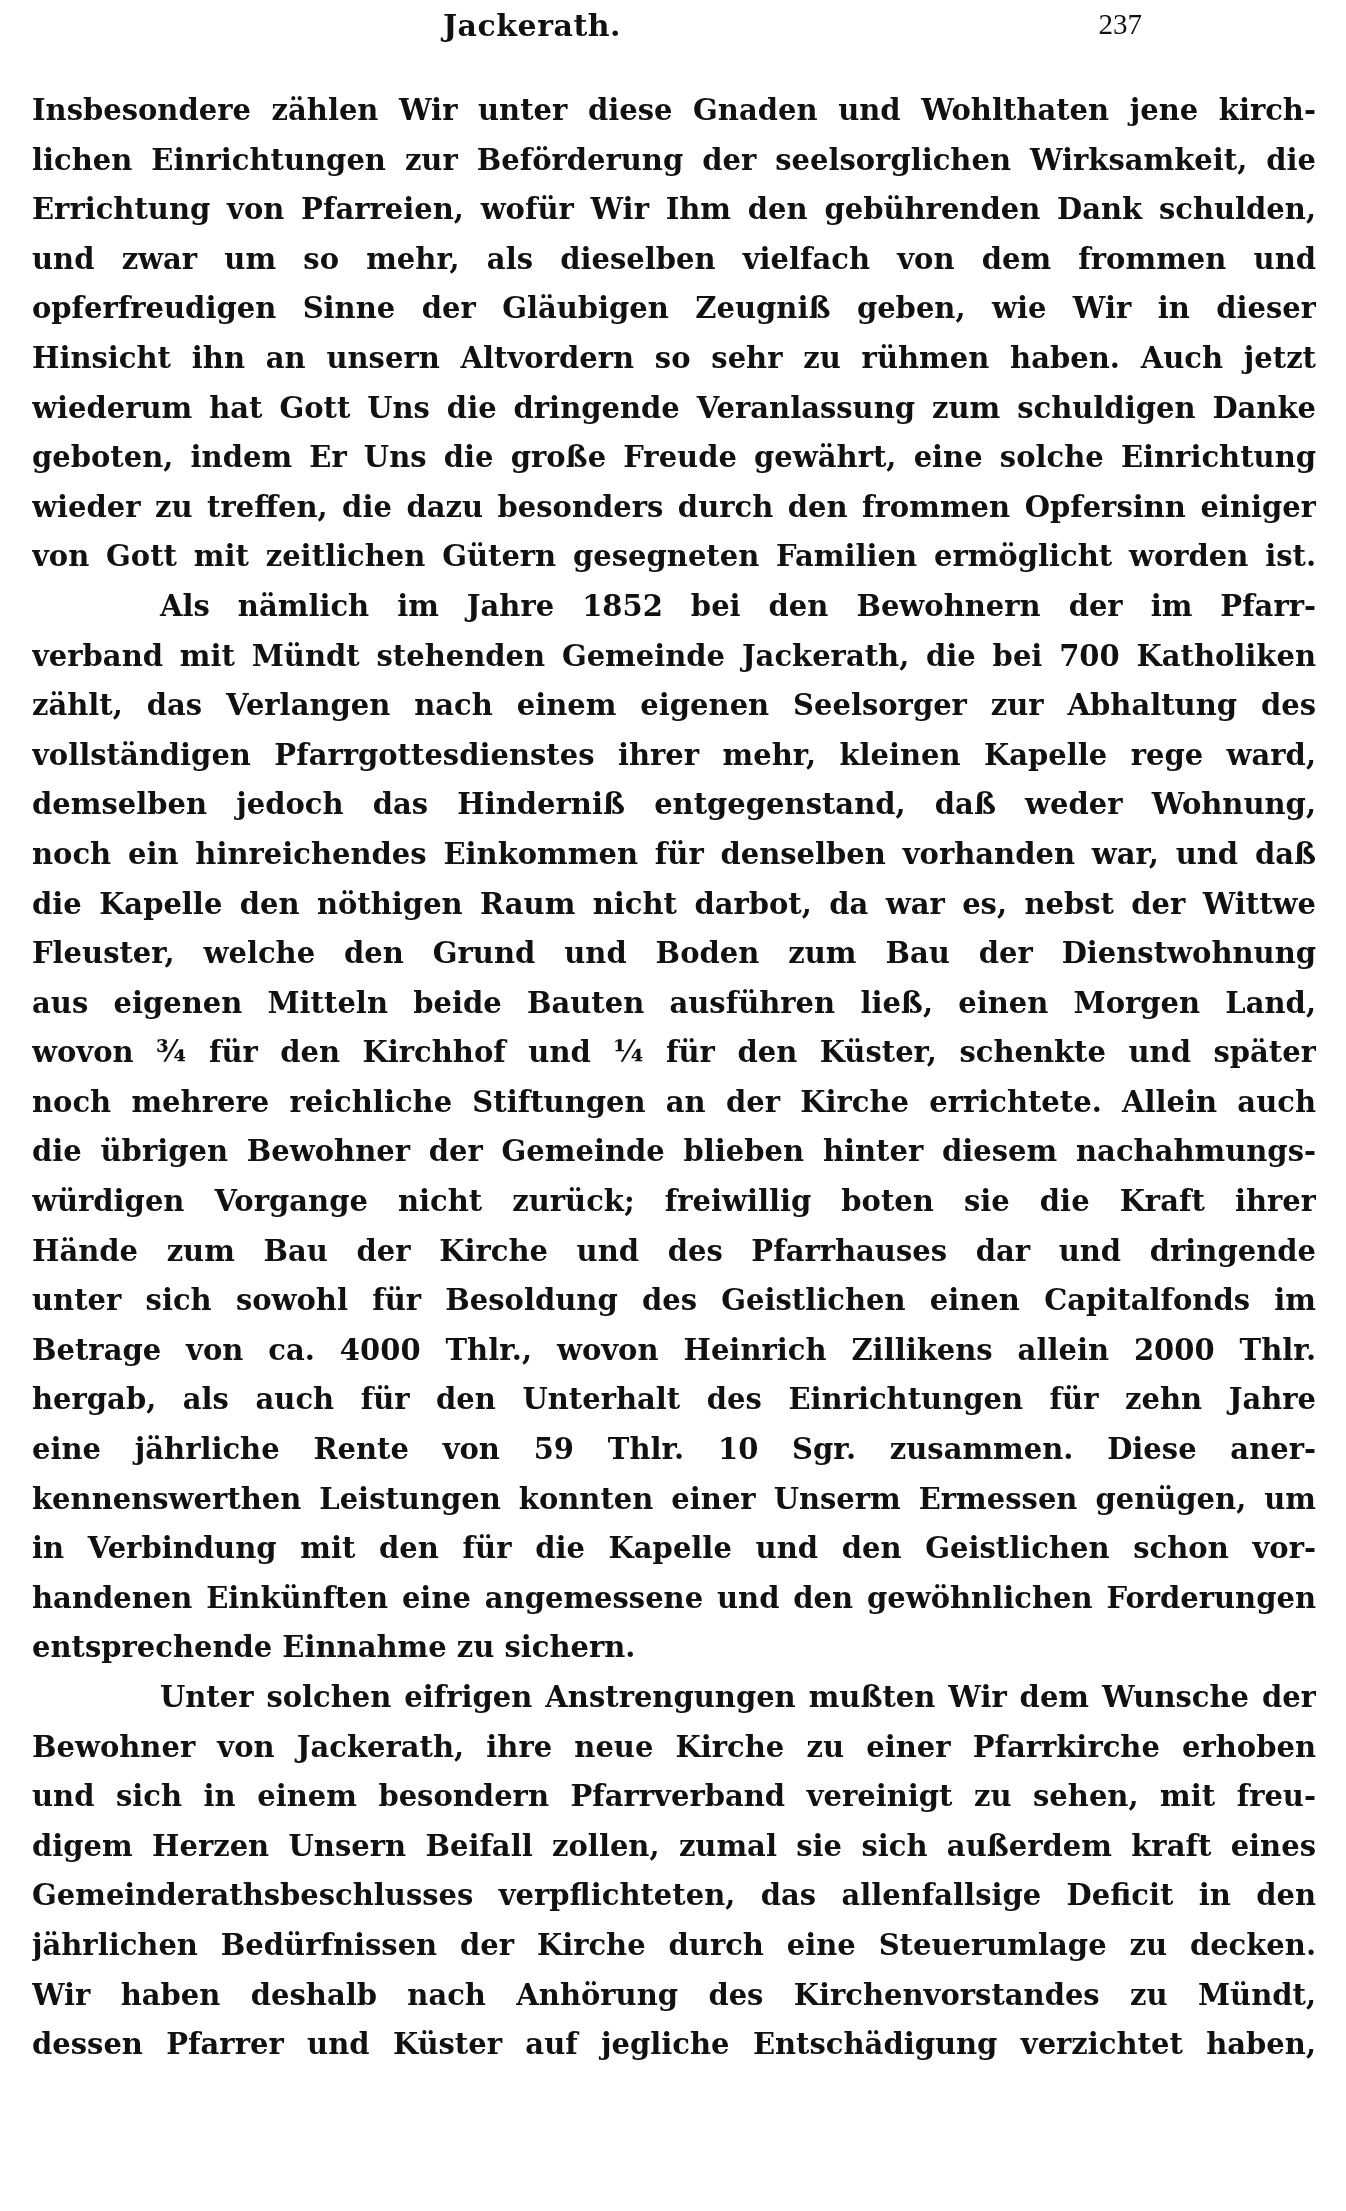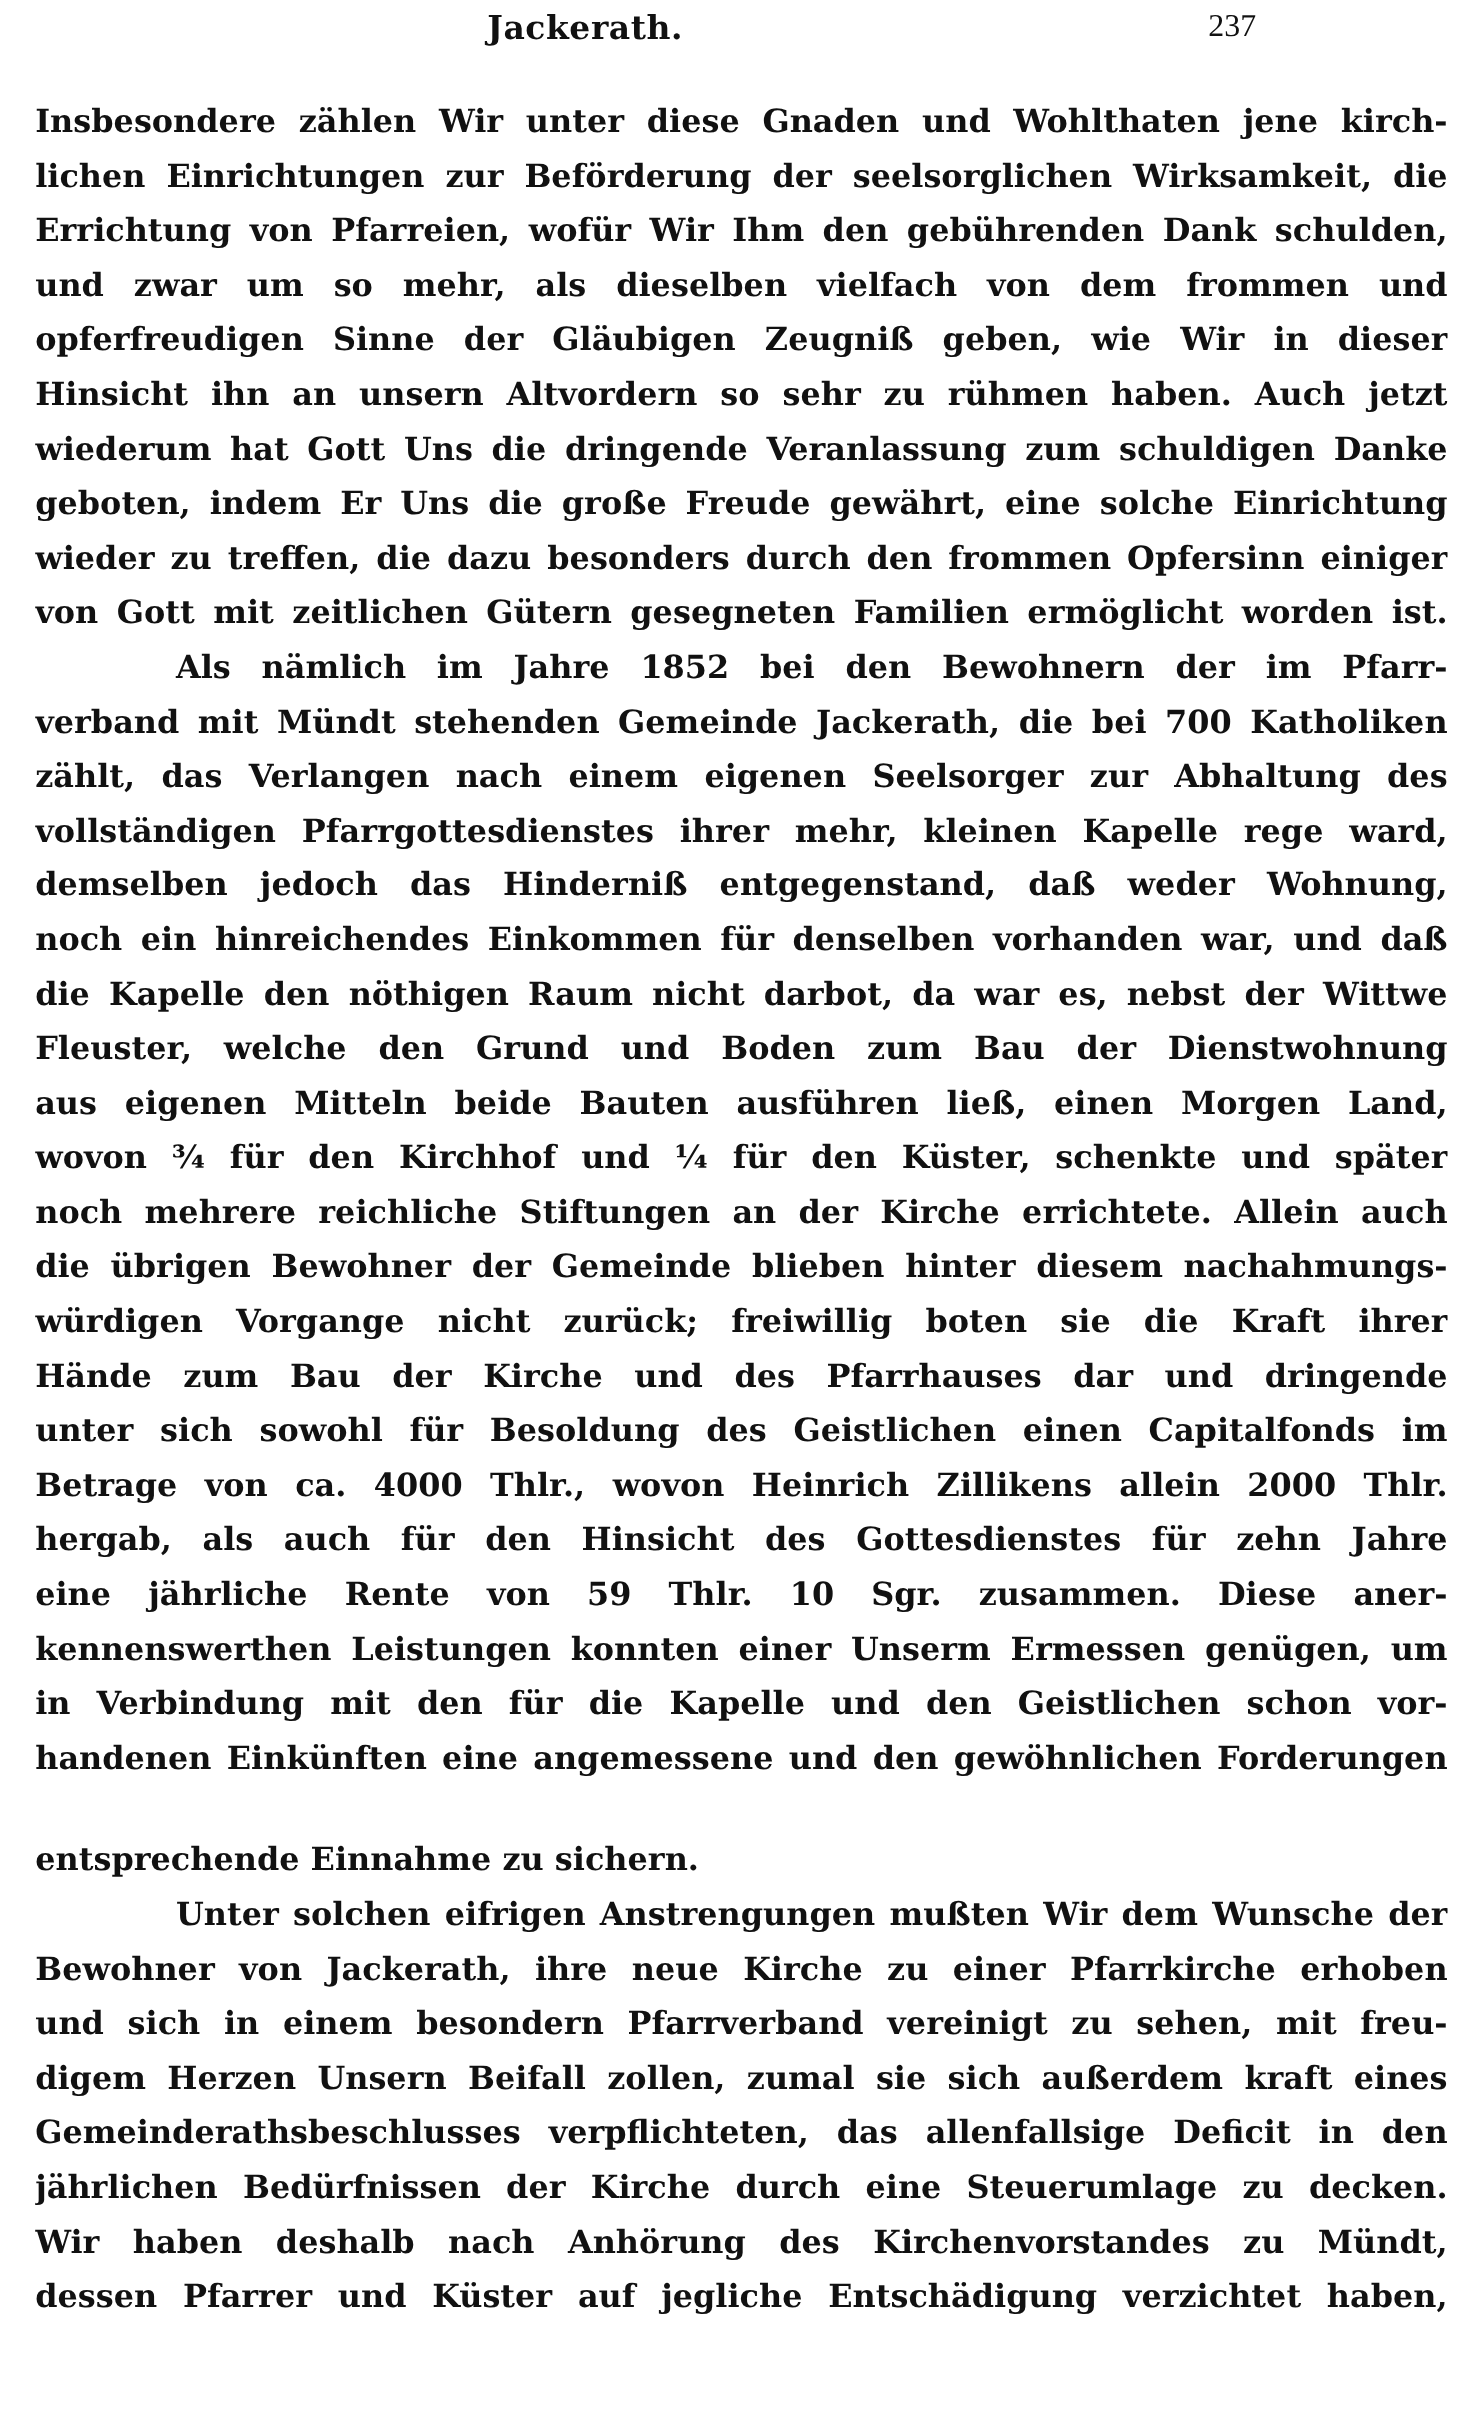--- a/index.html
+++ b/index.html
@@ -7,21 +7,21 @@
   .page { position: absolute; left: 0; top: 0; width: 1172px; height: 2211px; }
   .running-head { position: absolute; top: 8px; left: 32px; right: 30px; height: 50px; }
   .head-title { position: absolute; left: 0; right: 0; top: 0; text-align: center;
     font-family: "DejaVu Serif", serif; font-size: 30px; font-weight: bold; letter-spacing: 0.5px; padding-right: 110px; }
   .page-number { position: absolute; right: 0; top: 0; font-family: "Liberation Serif", serif; font-size: 29px; }
   .body-text { position: absolute; top: 86px; left: 32px; width: 1284px; }
   .line { display: block; height: 49.6px; line-height: 49.6px; white-space: nowrap;
     font-family: "DejaVu Serif", serif; font-size: 29px; font-weight: bold;
     text-align: justify; text-align-last: justify; overflow: hidden; }
   .line.indent { padding-left: 128px; }
-  .line.last { text-align-last: left; margin-top: 43px; }
+  .line.last { text-align-last: left; }
 </style>
 </head>
 <body>
 
 <div class="page">
   <div class="running-head">
     <span class="head-title">Jackerath.</span>
     <span class="page-number">237</span>
   </div>
 
@@ -50,21 +50,21 @@
       <span class="line">die Kapelle den nöthigen Raum nicht darbot, da war es, nebst der Wittwe</span>
       <span class="line">Fleuster, welche den Grund und Boden zum Bau der Dienstwohnung</span>
       <span class="line">aus eigenen Mitteln beide Bauten ausführen ließ, einen Morgen Land,</span>
       <span class="line">wovon ¾ für den Kirchhof und ¼ für den Küster, schenkte und später</span>
       <span class="line">noch mehrere reichliche Stiftungen an der Kirche errichtete. Allein auch</span>
       <span class="line">die übrigen Bewohner der Gemeinde blieben hinter diesem nachahmungs-</span>
       <span class="line">würdigen Vorgange nicht zurück; freiwillig boten sie die Kraft ihrer</span>
       <span class="line">Hände zum Bau der Kirche und des Pfarrhauses dar und dringende</span>
       <span class="line">unter sich sowohl für Besoldung des Geistlichen einen Capitalfonds im</span>
       <span class="line">Betrage von ca. 4000 Thlr., wovon Heinrich Zillikens allein 2000 Thlr.</span>
-      <span class="line">hergab, als auch für den Hinsicht des Gottesdienstes für zehn Jahre</span>
+      <span class="line">hergab, als auch für den Unterhalt des Einrichtungen für zehn Jahre</span>
       <span class="line">eine jährliche Rente von 59 Thlr. 10 Sgr. zusammen. Diese aner-</span>
       <span class="line">kennenswerthen Leistungen konnten einer Unserm Ermessen genügen, um</span>
       <span class="line">in Verbindung mit den für die Kapelle und den Geistlichen schon vor-</span>
       <span class="line">handenen Einkünften eine angemessene und den gewöhnlichen Forderungen</span>
       <span class="line last">entsprechende Einnahme zu sichern.</span>
     </div>
 
     <div>
       <span class="line indent">Unter solchen eifrigen Anstrengungen mußten Wir dem Wunsche der</span>
       <span class="line">Bewohner von Jackerath, ihre neue Kirche zu einer Pfarrkirche erhoben</span>

